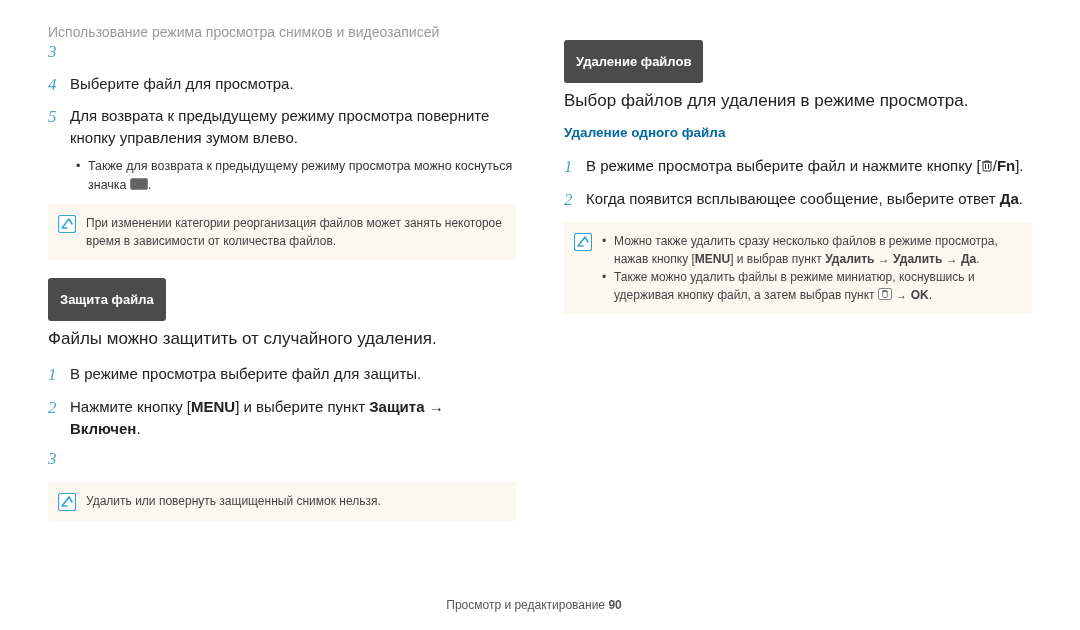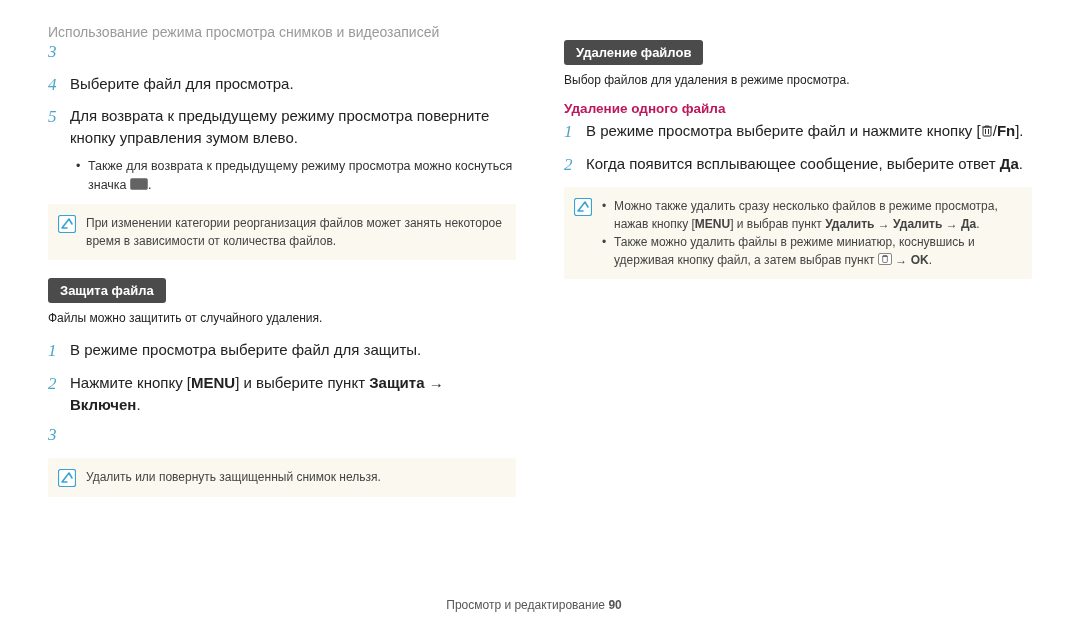--- a/index.html
+++ b/index.html
@@ -82,34 +82,34 @@
   .note-bullet-dot {
     width: 12px;
     flex-shrink: 0;
   }
   .section-badge {
     display: inline-block;
     background: #4b4b4b;
     color: #fff;
     font-weight: bold;
     font-size: 13px;
-    padding: 5px 12px;
+    padding: 14px 12px;
     border-radius: 3px;
     margin-bottom: 8px;
   }
   .sub-text {
-    font-size: 12px;
+    font-size: 17px;
     color: #222;
     margin-bottom: 14px;
   }
   .sub-heading {
     font-weight: bold;
     font-size: 13.5px;
-    margin-bottom: 4px;
-    color: #be185d;
+    margin-bottom: 15px;
+    color: #0369a1;
   }
   .inline-icon-box {
     display: inline-block;
     width: 18px;
     height: 12px;
     border: 1px solid #888;
     border-radius: 2px;
     vertical-align: -1px;
     background: #636363;
   }

